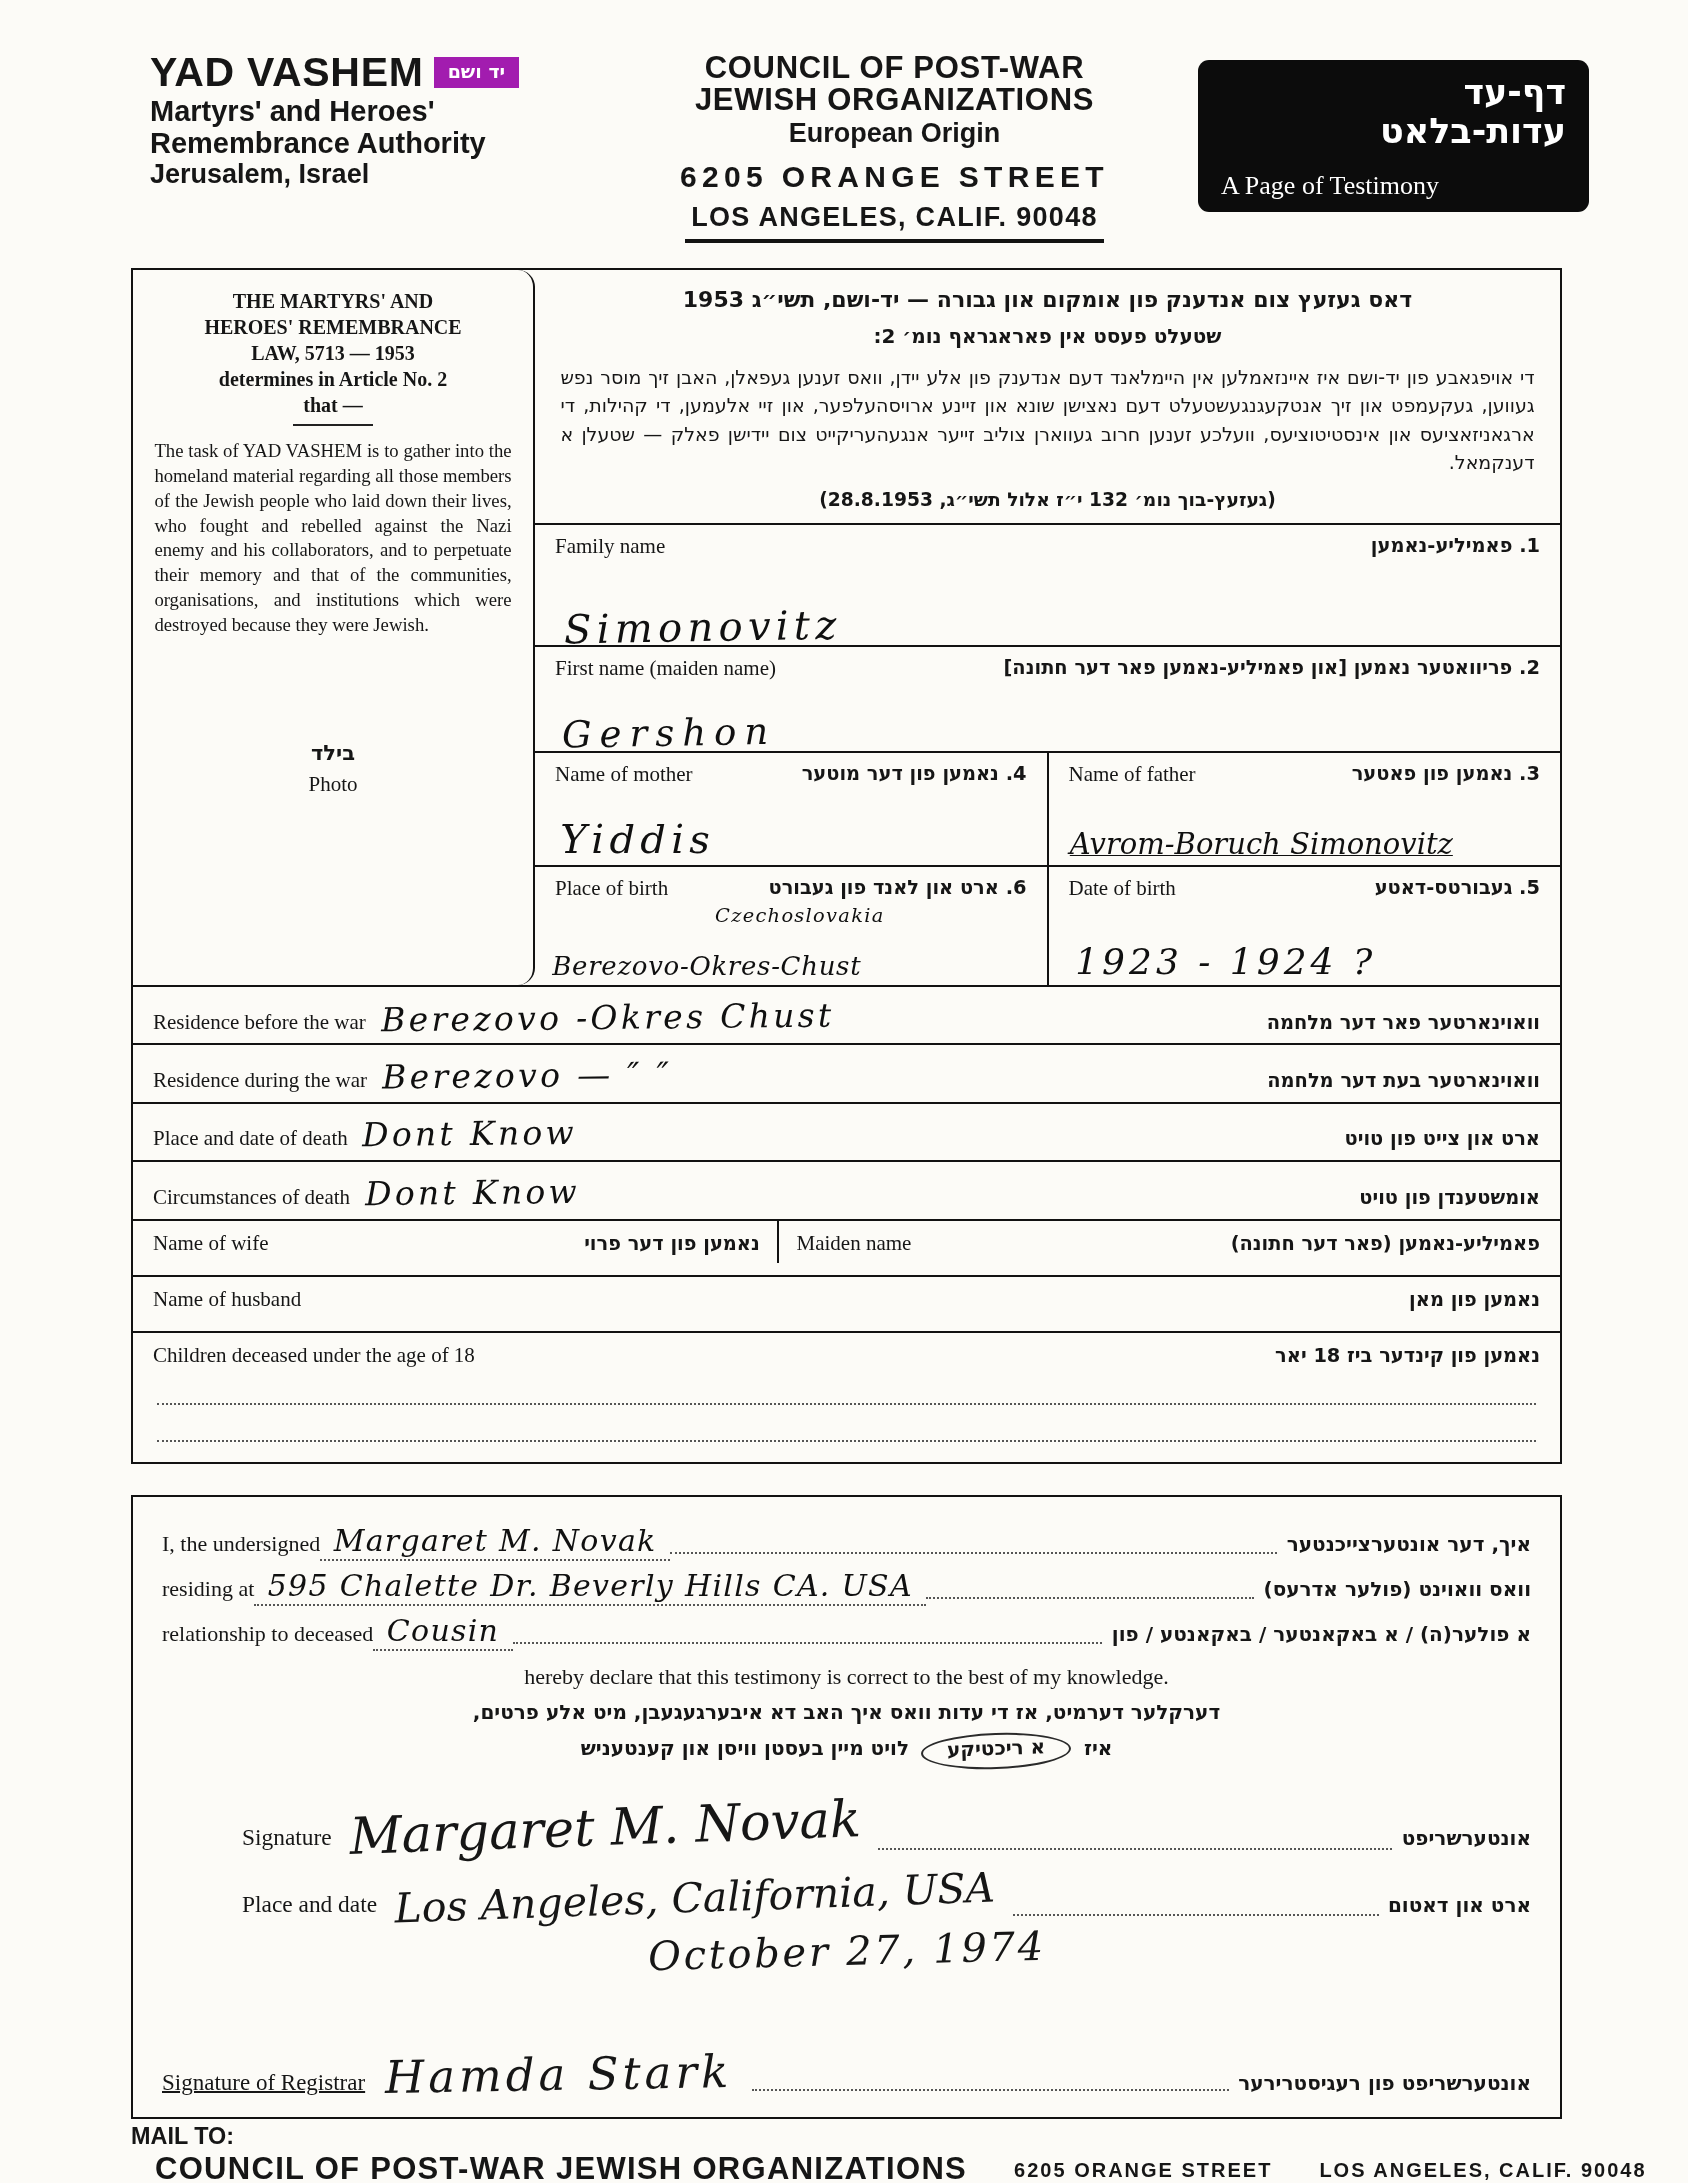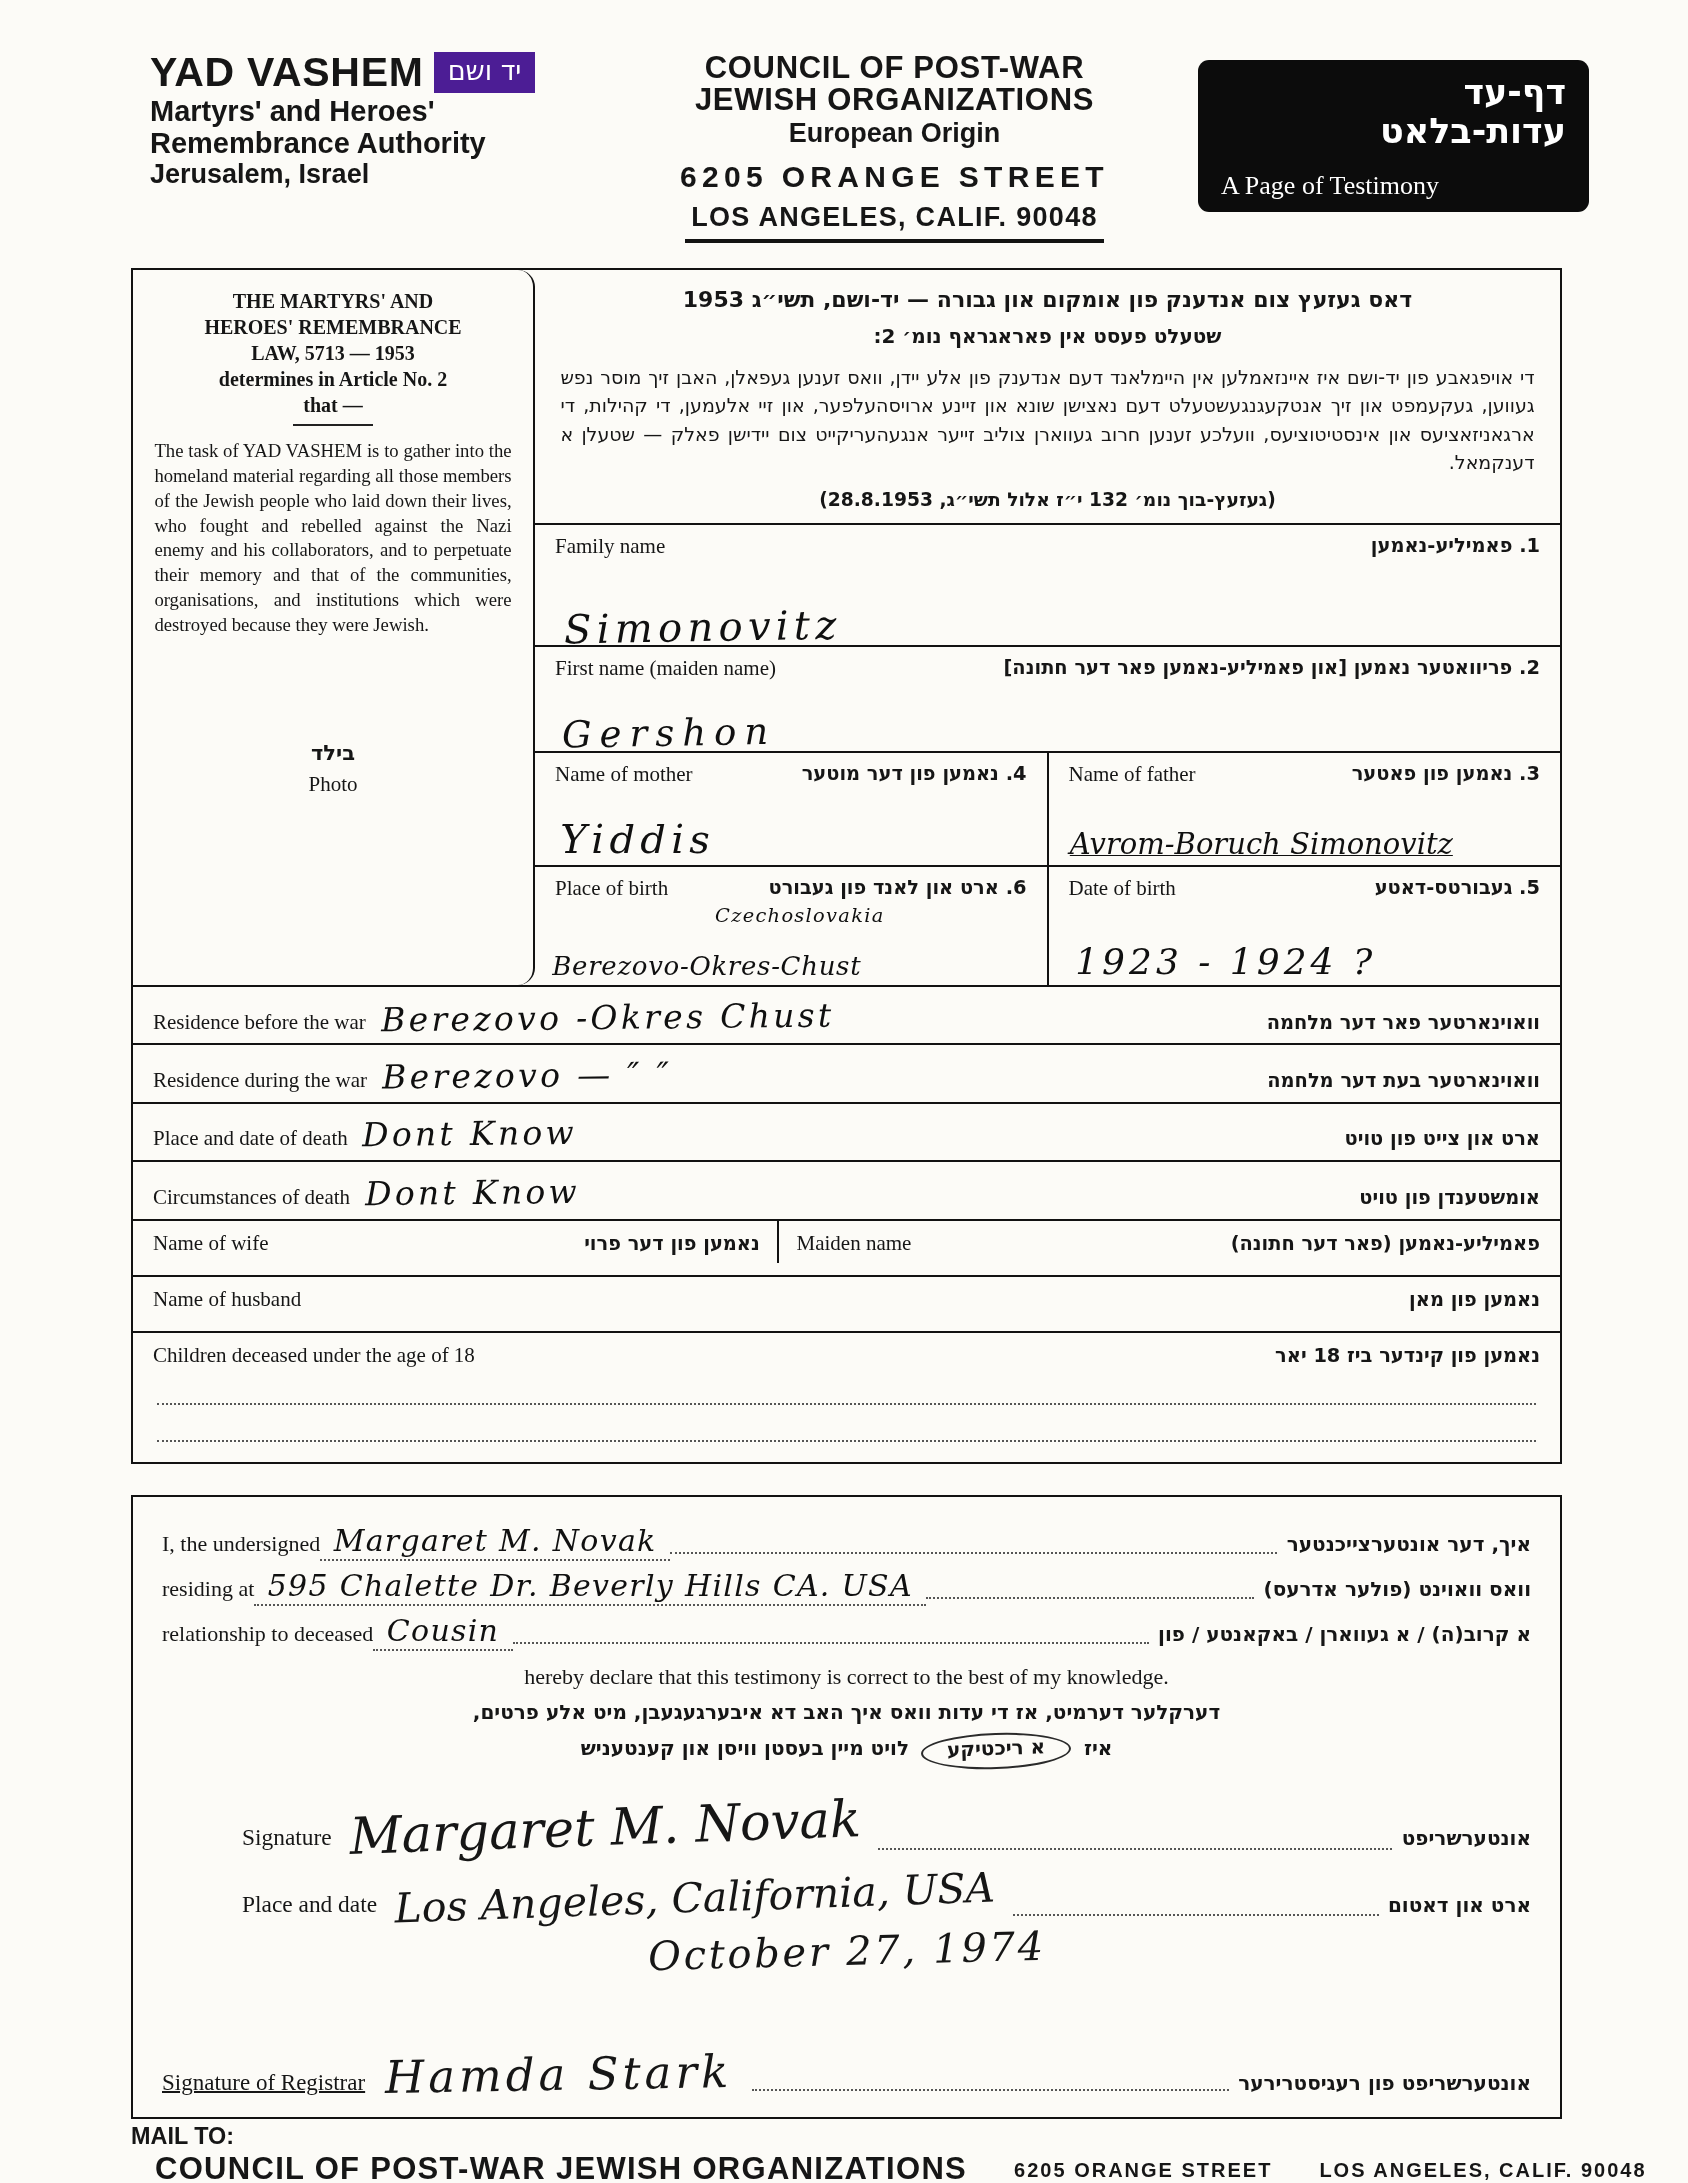--- a/index.html
+++ b/index.html
@@ -9,21 +9,21 @@
     background:#fcfbf7; color:#161616; overflow:hidden;
     font-family:"Liberation Serif", serif;
   }
   .he { font-family:"DejaVu Sans", sans-serif; direction:rtl; unicode-bidi:isolate; }
 
   
   .header { display:flex; align-items:flex-start; padding:49px 100px 6.7px 150px; }
   .yv-left { width:441px; }
   .yv-title-row { display:flex; align-items:center; gap:10.7px; }
   .yv-title { font-family:"Liberation Sans", sans-serif; font-weight:bold; font-size:41px; letter-spacing:0.7px; }
-  .yv-logo-box { background:#4c1d95; color:#fff; font-family:"DejaVu Sans", sans-serif; font-weight:normal; font-size:27px; padding:2.7px 13.4px 6.7px; direction:rtl; }
+  .yv-logo-box { background:#a21caf; color:#fff; font-family:"DejaVu Sans", sans-serif; font-weight:bold; font-size:19px; padding:2.7px 13.4px 6.7px; direction:rtl; }
   .yv-sub { font-family:"Liberation Sans", sans-serif; font-weight:bold; font-size:29px; line-height:1.1; }
   .yv-sub.small { font-size:27px; }
   .hdr-center { flex:1; text-align:center; font-family:"Liberation Sans", sans-serif; font-weight:bold; margin-top:2.7px; }
   .hc1 { font-size:31px; letter-spacing:0.7px; line-height:1.05; }
   .hc3 { font-size:27px; margin-top:1.3px; }
   .hc4 { font-size:30px; letter-spacing:5.3px; margin-top:10.7px; }
   .hc5 { display:inline-block; font-size:27px; letter-spacing:1.3px; margin-top:8px; padding:0 6.7px 6.7px; border-bottom:4.7px solid #131313; }
   .badge { width:391px; height:152px; background:#0c0c0c; color:#fff; border-radius:11px; padding:13.4px 23px 10.7px; display:flex; flex-direction:column; margin-top:10.7px; }
   .badge-he { text-align:right; font-family:"DejaVu Sans", sans-serif; font-weight:bold; font-size:35px; line-height:1.1; direction:rtl; }
   .badge-cap { font-size:26px; margin-top:auto; font-family:"Liberation Serif", serif; }
@@ -295,21 +295,21 @@
       <span class="dlabel">residing at</span>
       <span class="hand dvalue">595 Chalette Dr. Beverly Hills CA. USA</span>
       <span class="dfill"></span>
       <span class="dhe">וואס וואוינט (פולער אדרעס)</span>
     </div>
 
     <div class="drow">
       <span class="dlabel">relationship to deceased</span>
       <span class="hand dvalue">Cousin</span>
       <span class="dfill"></span>
-      <span class="dhe">א קרוב(ה) / א געווארן / באקאנטע / פון</span>
+      <span class="dhe">א פולער(ה) / א באקאנטער / באקאנטע / פון</span>
     </div>
 
     <div class="dcenter">hereby declare that this testimony is correct to the best of my knowledge.</div>
     <div class="dcenter-he">דערקלער דערמיט, אז די עדות וואס איך האב דא איבערגעגעבן, מיט אלע פרטים,</div>
     <div class="dcenter-he">
       <span>איז</span>
       <span class="circled">א ריכטיקע</span>
       <span>לויט מיין בעסטן וויסן און קענטעניש</span>
     </div>
 

